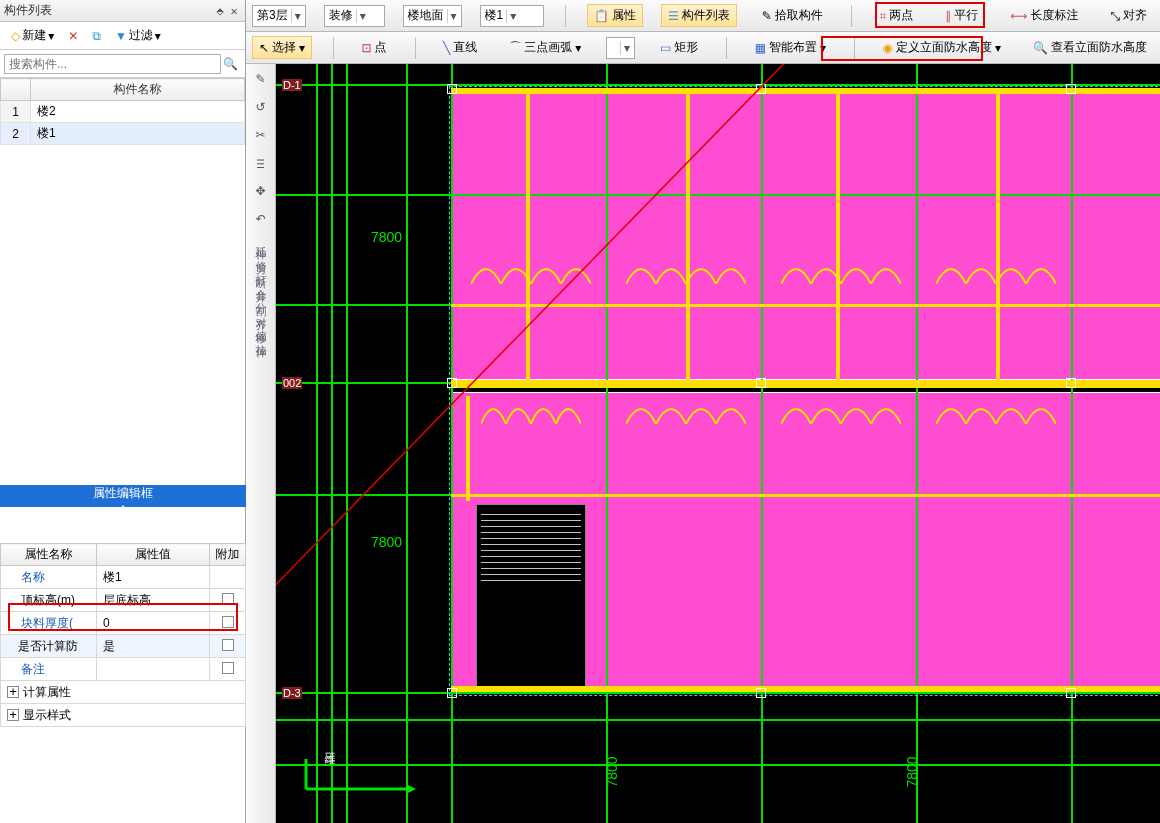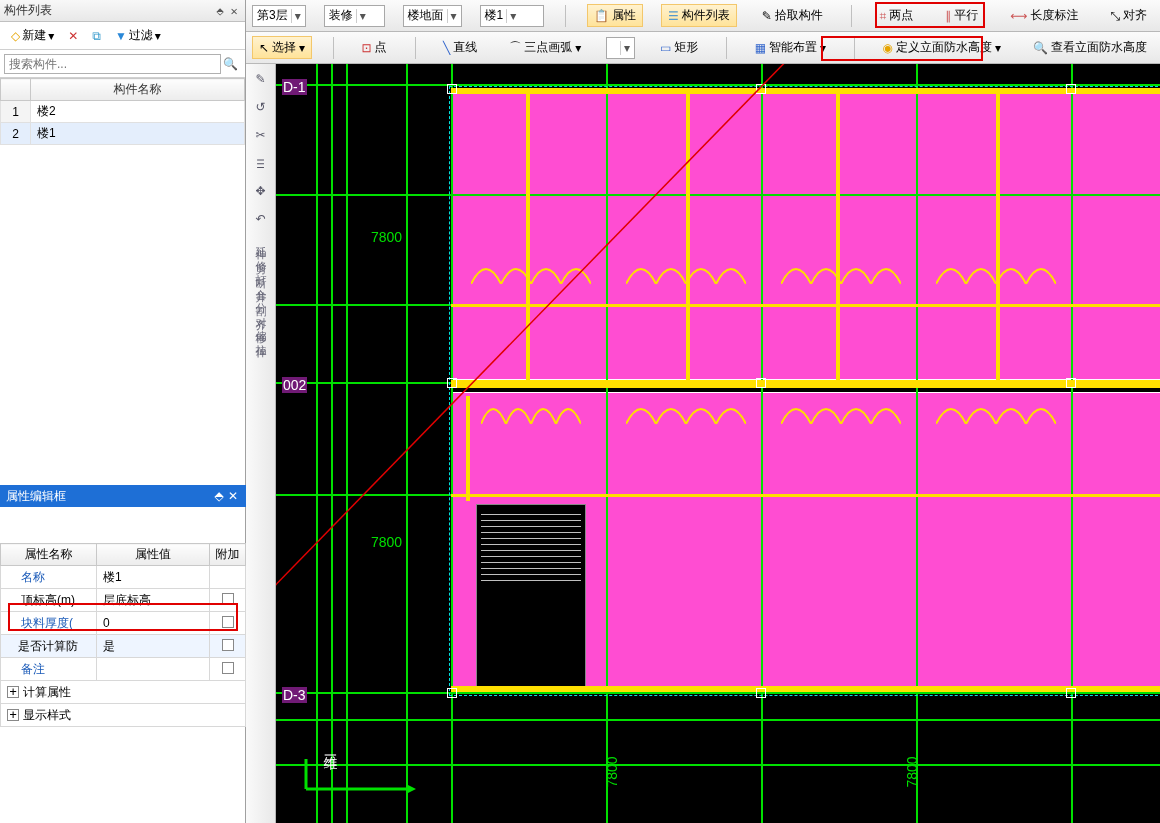--- a/index.html
+++ b/index.html
@@ -21,21 +21,21 @@
 
 
 .comp-table { width: 100%; border-collapse: collapse; }
 .comp-table th { background: linear-gradient(#fdfdfd,#ececec); border: 1px solid #c8c8c8; height: 22px; font-weight: normal; color: #333; }
 .comp-table td { border: 1px solid #e0e0e0; height: 22px; padding: 0 6px; }
 .comp-table td.idx { background: #f4f4f4; text-align: center; width: 30px; }
 .comp-table tr.sel td { background: #e4eefc; }
 
 
 .prop-panel { position: absolute; left: 0; top: 485px; width: 246px; }
-.prop-header { background: #1e6fd6; color: #fff; height: 22px; display: flex; align-items: center; padding: 0 6px; }
+.prop-header { background: #1e6fd6; color: #fff; height: 22px; display: flex; align-items: center; padding: 0 6px; flex-direction: column; }
 .prop-header .title { flex: 1; }
 .prop-header .ctl { width: 14px; text-align: center; cursor: pointer; }
 
 .prop-table { width: 100%; border-collapse: collapse; margin-top: 36px; }
 .prop-table th { background: linear-gradient(#fdfdfd,#ececec); border: 1px solid #c8c8c8; height: 22px; font-weight: normal; }
 .prop-table td { border: 1px solid #d8d8d8; height: 23px; padding: 0 6px; }
 .prop-table td.chk { text-align: center; width: 36px; }
 .chkbox { display: inline-block; width: 12px; height: 12px; border: 1px solid #888; background: #fff; }
 .blue-txt { color: #1a5ab8; }
 .exp { display: inline-block; width: 12px; height: 12px; border: 1px solid #888; text-align: center; line-height: 10px; font-family: monospace; margin-right: 4px; background: #fff; }
@@ -60,21 +60,21 @@
 .vtool .vbtn { width: 22px; height: 22px; display: flex; align-items: center; justify-content: center; color: #556; cursor: pointer; }
 .vtool .vlbl { writing-mode: vertical-rl; font-size: 11px; color: #667; margin: 2px 0; letter-spacing: 2px; }
 
 .canvas { flex: 1; background: #000; position: relative; overflow: hidden; }
 
 
 .pink-slab { position: absolute; background: #ff4dd2; border: 1px solid #fff; }
 .green-ln { position: absolute; background: #00e000; }
 .yellow-ln { position: absolute; background: #ffdf00; }
 .dim-txt { position: absolute; color: #00e000; font-family: Arial; font-size: 14px; }
-.grid-lbl { position: absolute; color: #fff; font-family: Arial; font-size: 14px; background: #701a75; padding: 0 1px; }
+.grid-lbl { position: absolute; color: #fff; font-family: Arial; font-size: 11px; background: #7f1d1d; padding: 0 1px; }
 .handle { position: absolute; width: 10px; height: 10px; border: 1px solid #fff; background: transparent; }
 .sine { position: absolute; }
 .sine svg { width: 100%; height: 100%; }
 
 .red-arrow { position: absolute; pointer-events: none; }
 .red-rect-tool { position: absolute; border: 2px solid #e00000; pointer-events: none; }
 
 .stairs { position: absolute; }
 .stairs .step { height: 6px; border-top: 1px solid #c0c0c0; }
 

